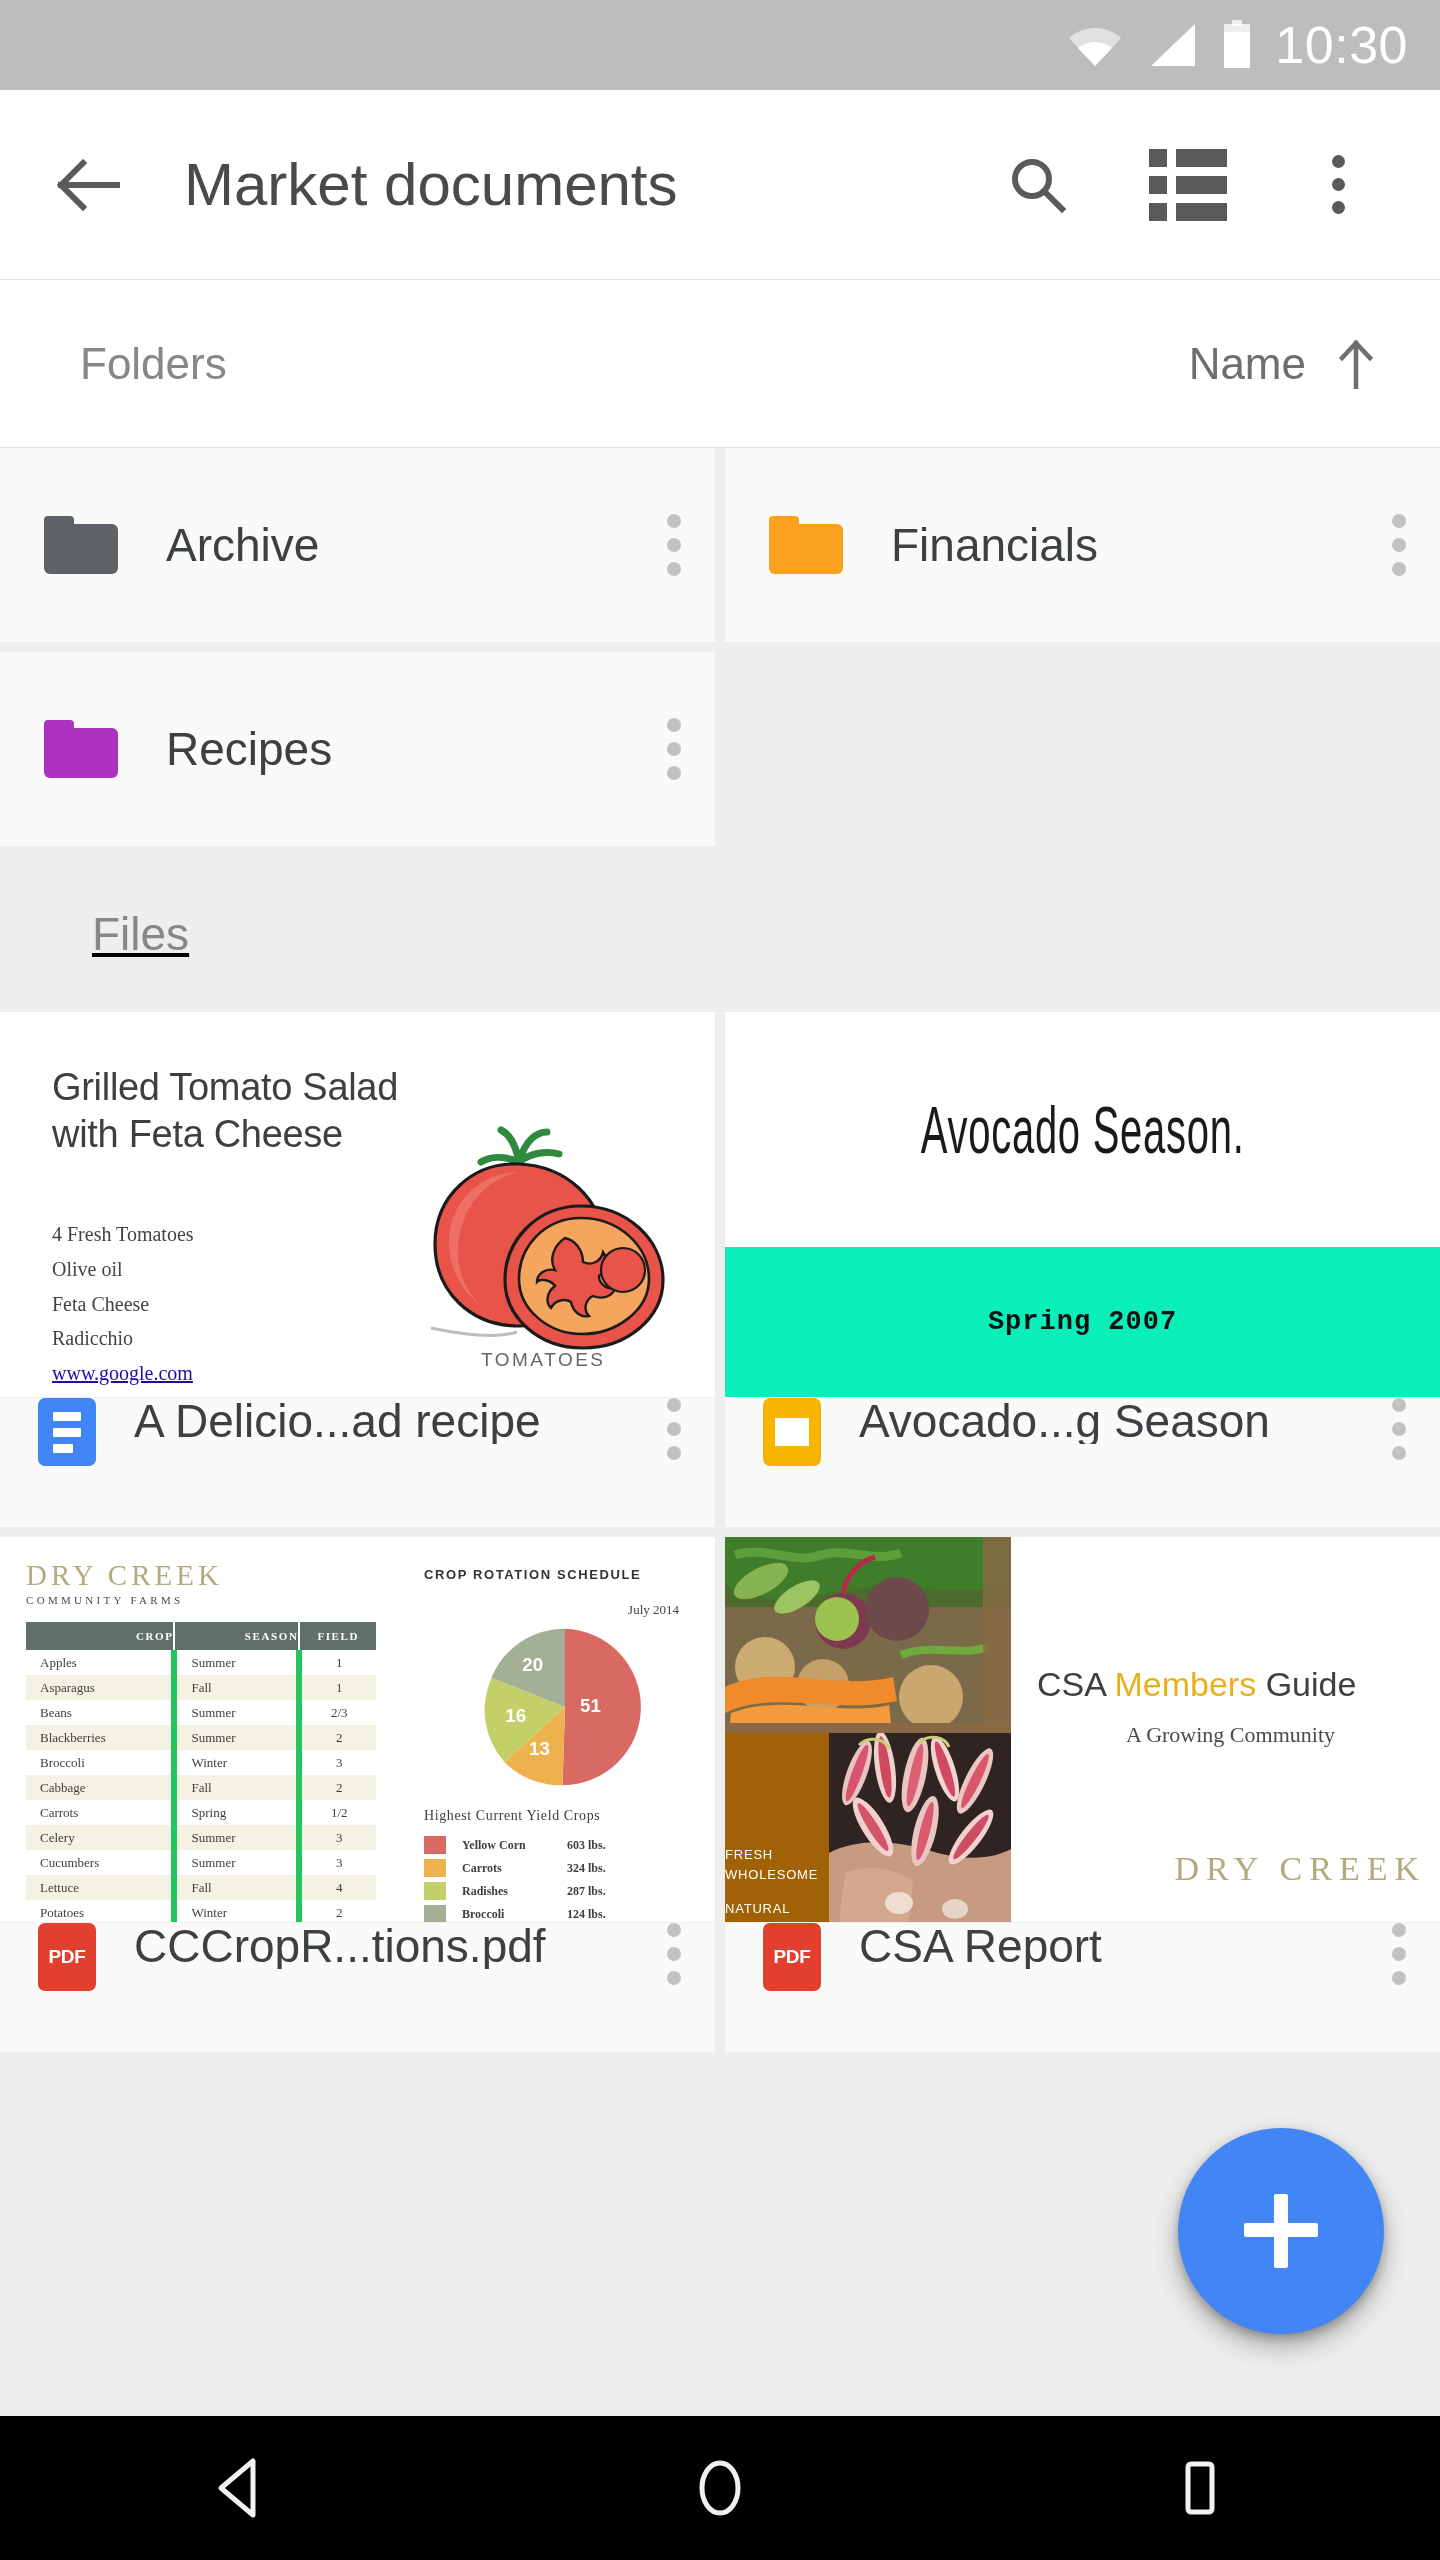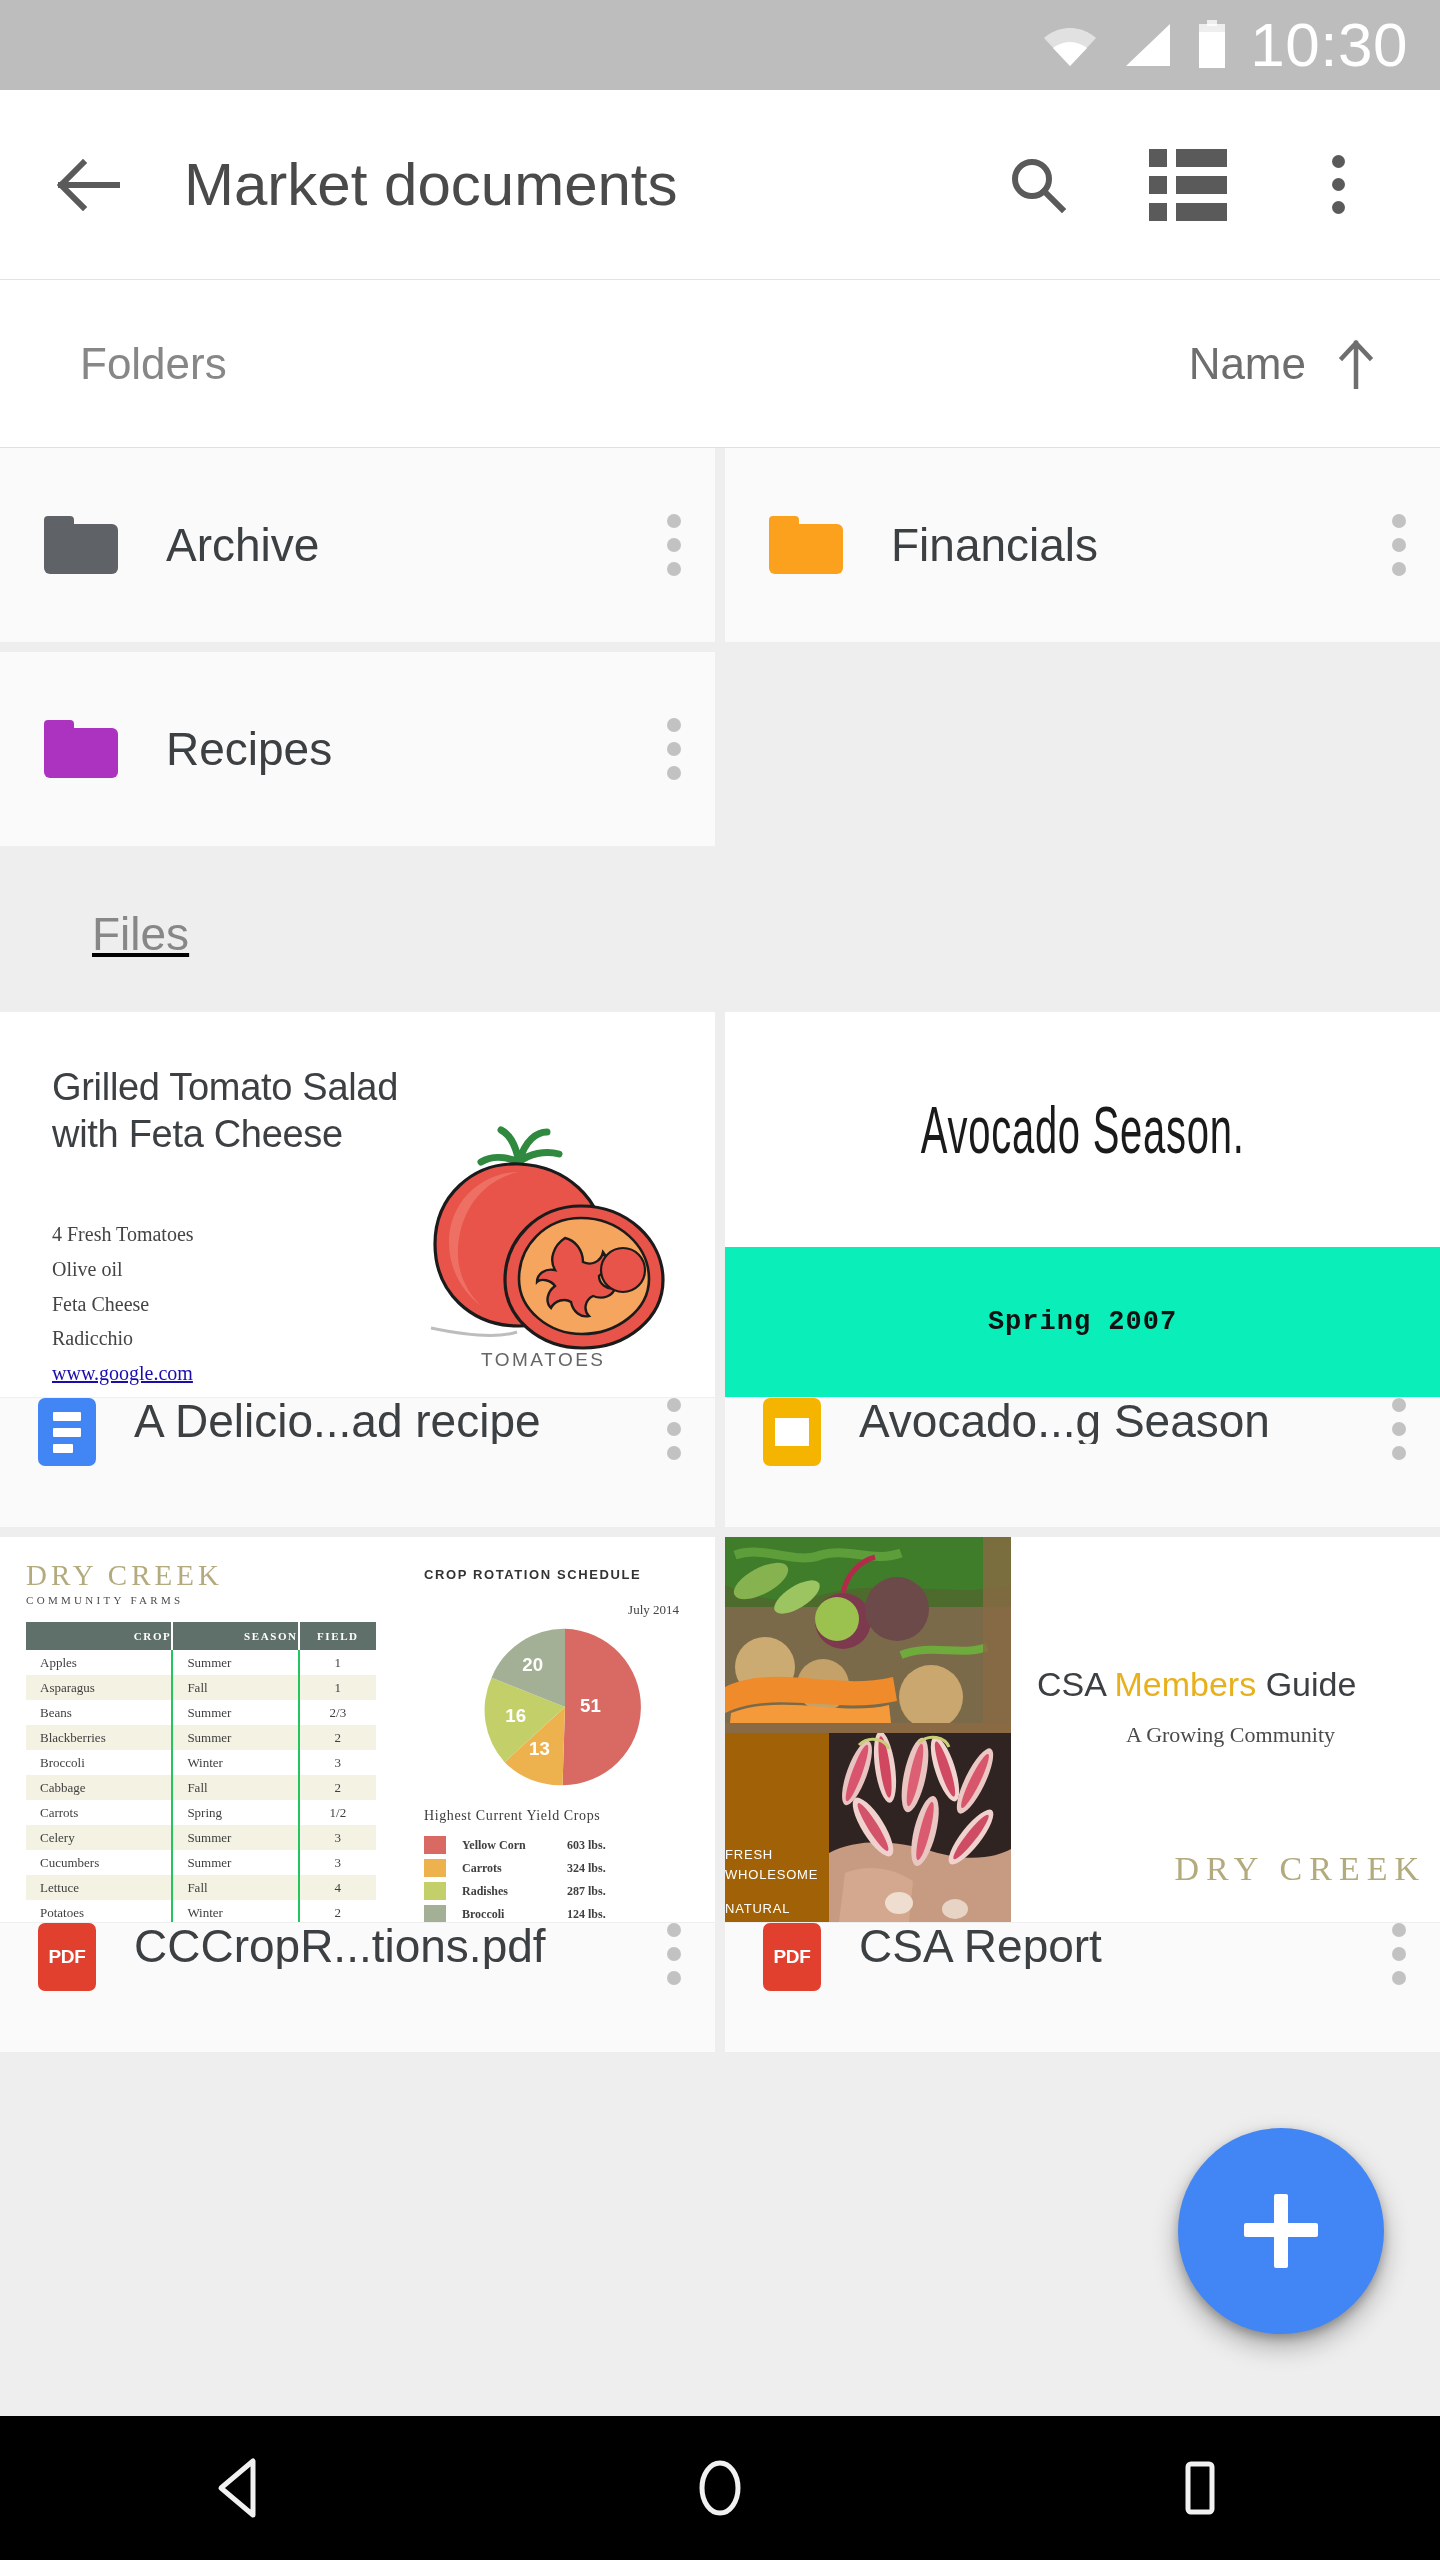--- a/index.html
+++ b/index.html
@@ -10,21 +10,21 @@
     overflow:hidden;
     position:relative;
   }
 
   
   .statusbar{
     height:90px; background:#bdbdbd; display:flex; align-items:center;
     justify-content:flex-end; padding-right:32px; gap:22px;
   }
   .sb-icon{ display:block; }
-  .sb-time{ color:#ffffff; font-size:62px; font-weight:400; letter-spacing:0.5px; line-height:1; }
+  .sb-time{ color:#ffffff; font-size:52px; font-weight:400; letter-spacing:0.5px; line-height:1; }
 
   
   .appbar{
     height:190px; background:#ffffff; display:flex; align-items:center;
     padding:0 40px; border-bottom:1px solid #e3e3e3; position:relative; z-index:5;justify-content:flex-end;
   }
   .appbar-back{ width:96px;height:96px;display:flex;align-items:center;justify-content:center;flex:0 0 auto;}
   .appbar-title{
     font-size:60px; color:#4a4a4a; font-weight:400; margin-left:48px;
     white-space:nowrap; flex:1 1 auto; line-height:1;
@@ -123,21 +123,21 @@
   .t3{ display:flex; background:#fff; padding:22px 10px 0 26px; }
   .t3 .left{ width:380px; }
   .t3 .brand{ font-family:"Liberation Serif", serif; font-size:29px; letter-spacing:4px; color:#b3ab7e; }
   .t3 .brand2{ font-family:"Liberation Serif", serif; font-size:11px; letter-spacing:3.3px; color:#4b4b4b; margin-top:2px;}
   table.crop{ border-collapse:collapse; margin-top:16px; width:350px; font-family:"Liberation Serif", serif; }
   table.crop th{
     background:#5f6f6a; color:#fff; font-size:11px; letter-spacing:1.6px; padding:8px 0 8px 14px;
     text-align:right; font-weight:bold; border-right:2px solid #fff;
   }
   table.crop th:last-child{ border-right:0; text-align:center; padding-left:0;}
-  table.crop td{ font-size:13px; color:#3f3f3f; padding:4.5px 0 4.5px 14px; border-right:2px solid #22c55e;}
+  table.crop td{ font-size:13px; color:#3f3f3f; padding:4.5px 0 4.5px 14px; border-right:6px solid #22c55e;}
   table.crop td:last-child{ text-align:center; padding-left:0; border-right:0;}
   table.crop tr.alt td{ background:#f4f2e3; }
   .t3 .right{ flex:1 1 auto; padding-left:18px; padding-top:8px; }
   .t3 .rtitle{ font-size:13px; letter-spacing:1.6px; color:#333; font-weight:bold; }
   .t3 .rdate{ font-family:"Liberation Serif", serif; font-size:13px; color:#444; text-align:right; margin-top:20px; padding-right:26px;}
   .pie-wrap{ display:flex; justify-content:center; margin-top:4px; }
   .t3 .ytitle{ font-family:"Liberation Serif", serif; font-size:14px; color:#3c3c3c; margin-top:16px; letter-spacing:0.6px;}
   .legend{ margin-top:12px;font-weight:bold; }
   .legend .lrow{ display:flex; align-items:center; margin-bottom:5px; }
   .legend .sw{ width:22px;height:18px; flex:0 0 auto; }

